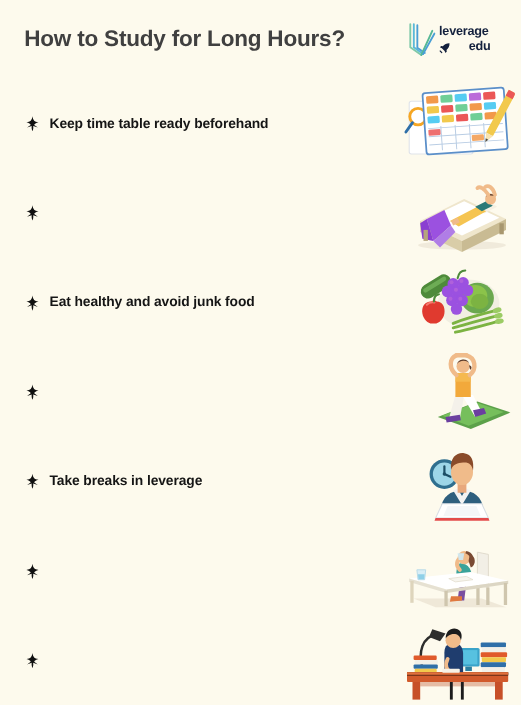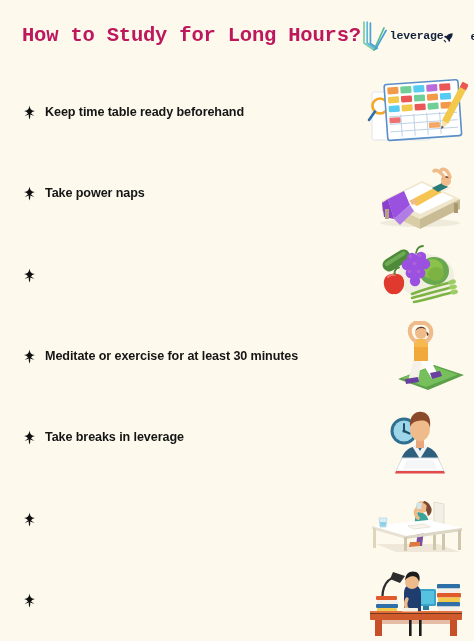--- a/index.html
+++ b/index.html
@@ -31,40 +31,39 @@
     height: 72px;
     display: flex;
     align-items: center;
     justify-content: space-between;
     padding: 0 18px 0 22px;
   }
 
   #page-title {
     font-size: 20.5px;
     font-weight: bold;
-    color: #be185d;
+    color: #404040;
     letter-spacing: -0.2px;
     line-height: 1.1;
     white-space: nowrap;
-    font-family: Liberation Mono, monospace;
   }
 
   
   #logo {
     display: flex;
     align-items: center;
     gap: 3px;
     margin-right: 10px;
   }
   #logo-mark { width: 26px; height: 34px; flex: 0 0 auto; }
   #logo-text {
     display: flex;
+    flex-direction: column;
     align-items: flex-start;
     line-height: 1.0;
-    font-family: Liberation Mono, monospace;
   }
   .logo-word {
     font-size: 11.5px;
     font-weight: bold;
     color: #14213d;
     letter-spacing: -0.2px;
   }
   #logo-line2 {
     display: flex;
     align-items: center;
@@ -216,21 +215,20 @@
         </svg>
       </span>
     </div>
 
     <div class="tip-row">
       <span class="tip-bullet">
         <svg viewBox="0 0 15 15" xmlns="http://www.w3.org/2000/svg">
           <path d="M7.5 0.6 C8.2 4.4 9.1 5.6 13.0 6.1 C10.6 6.8 9.6 7.4 9.1 8.6 L12.4 11.0 L8.2 9.6 C8.4 11.6 8.2 13.0 7.5 14.4 C6.9 12.9 6.6 11.5 6.8 9.6 L2.6 11.0 L5.9 8.6 C5.4 7.4 4.4 6.8 2.0 6.1 C5.9 5.6 6.8 4.4 7.5 0.6 Z" fill="#101010"></path>
         </svg>
       </span>
-      <span class="tip-text">Take power naps</span>
       <span class="tip-art">
         <svg viewBox="0 0 104 74" xmlns="http://www.w3.org/2000/svg">
 
           <ellipse cx="56" cy="66" rx="40" ry="4" fill="#e8e0cf" opacity="0.6"></ellipse>
 
           <path d="M18 44 L58 24 L96 42 L56 62 Z" fill="#efe6cc"></path>
           <path d="M18 44 L18 54 L56 72 L56 62 Z" fill="#d9cda8"></path>
           <path d="M56 62 L56 72 L96 52 L96 42 Z" fill="#c9bb93"></path>
 
           <path d="M24 42 L58 26 L90 41 L56 57 Z" fill="#ffffff"></path>
@@ -258,20 +256,21 @@
         </svg>
       </span>
     </div>
 
     <div class="tip-row">
       <span class="tip-bullet">
         <svg viewBox="0 0 15 15" xmlns="http://www.w3.org/2000/svg">
           <path d="M7.5 0.6 C8.2 4.4 9.1 5.6 13.0 6.1 C10.6 6.8 9.6 7.4 9.1 8.6 L12.4 11.0 L8.2 9.6 C8.4 11.6 8.2 13.0 7.5 14.4 C6.9 12.9 6.6 11.5 6.8 9.6 L2.6 11.0 L5.9 8.6 C5.4 7.4 4.4 6.8 2.0 6.1 C5.9 5.6 6.8 4.4 7.5 0.6 Z" fill="#101010"></path>
         </svg>
       </span>
+      <span class="tip-text">Eat healthy and avoid junk food</span>
       <span class="tip-art">
         <svg viewBox="0 0 104 74" xmlns="http://www.w3.org/2000/svg">
 
           <ellipse cx="62" cy="38" rx="28" ry="22" fill="#f1efe2"></ellipse>
 
           <ellipse cx="70" cy="33" rx="15" ry="14" fill="#6aa84f"></ellipse>
           <ellipse cx="68" cy="31" rx="11" ry="10" fill="#8bc34a"></ellipse>
           <ellipse cx="72" cy="36" rx="8" ry="7" fill="#7cb342"></ellipse>
 
           <g transform="rotate(-32 32 22)">
@@ -315,21 +314,20 @@
         </svg>
       </span>
     </div>
 
     <div class="tip-row">
       <span class="tip-bullet">
         <svg viewBox="0 0 15 15" xmlns="http://www.w3.org/2000/svg">
           <path d="M7.5 0.6 C8.2 4.4 9.1 5.6 13.0 6.1 C10.6 6.8 9.6 7.4 9.1 8.6 L12.4 11.0 L8.2 9.6 C8.4 11.6 8.2 13.0 7.5 14.4 C6.9 12.9 6.6 11.5 6.8 9.6 L2.6 11.0 L5.9 8.6 C5.4 7.4 4.4 6.8 2.0 6.1 C5.9 5.6 6.8 4.4 7.5 0.6 Z" fill="#101010"></path>
         </svg>
       </span>
-      <span class="tip-text">Meditate or exercise for at least 30 minutes</span>
       <span class="tip-art">
         <svg viewBox="0 0 104 74" xmlns="http://www.w3.org/2000/svg">
 
           <path d="M34 60 L70 46 L100 56 L64 71 Z" fill="#5ca14a"></path>
           <path d="M38 59 L69 47 L94 55.5 L62 68 Z" fill="#76bf5c"></path>
 
           <path d="M44 62 L50 40 L58 40 L54 62 Z" fill="#f4f1ea"></path>
           <path d="M56 40 L66 40 L74 56 L68 60 Z" fill="#ffffff"></path>
 
           <path d="M41 60 L54 58 L55 63 L42 65 Z" fill="#6b3fa0"></path>

